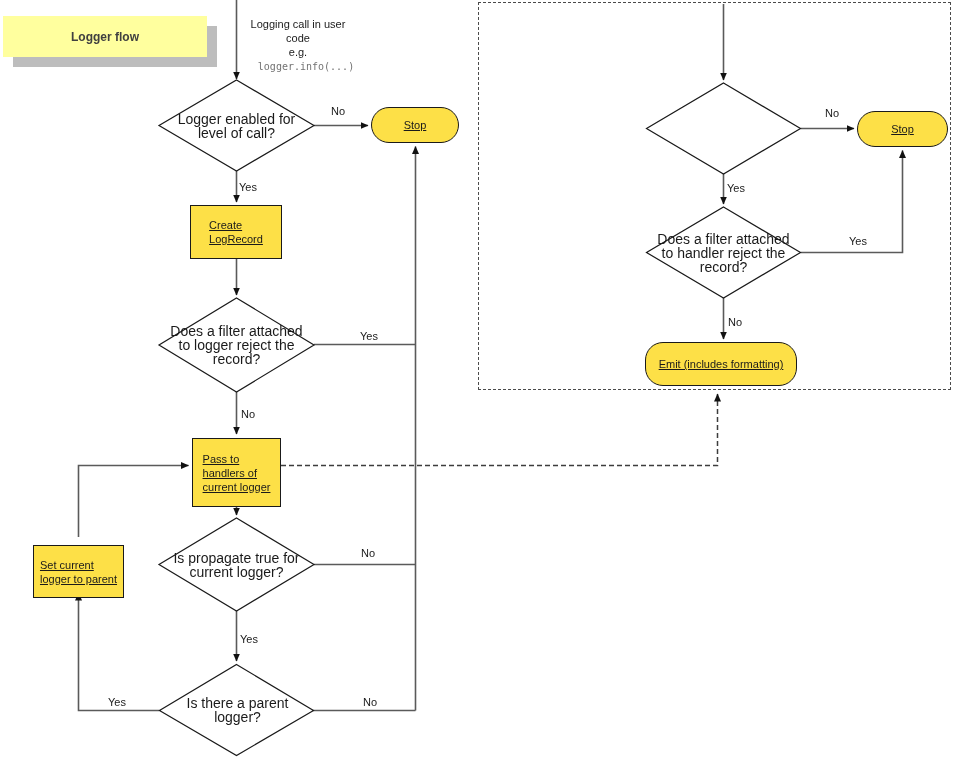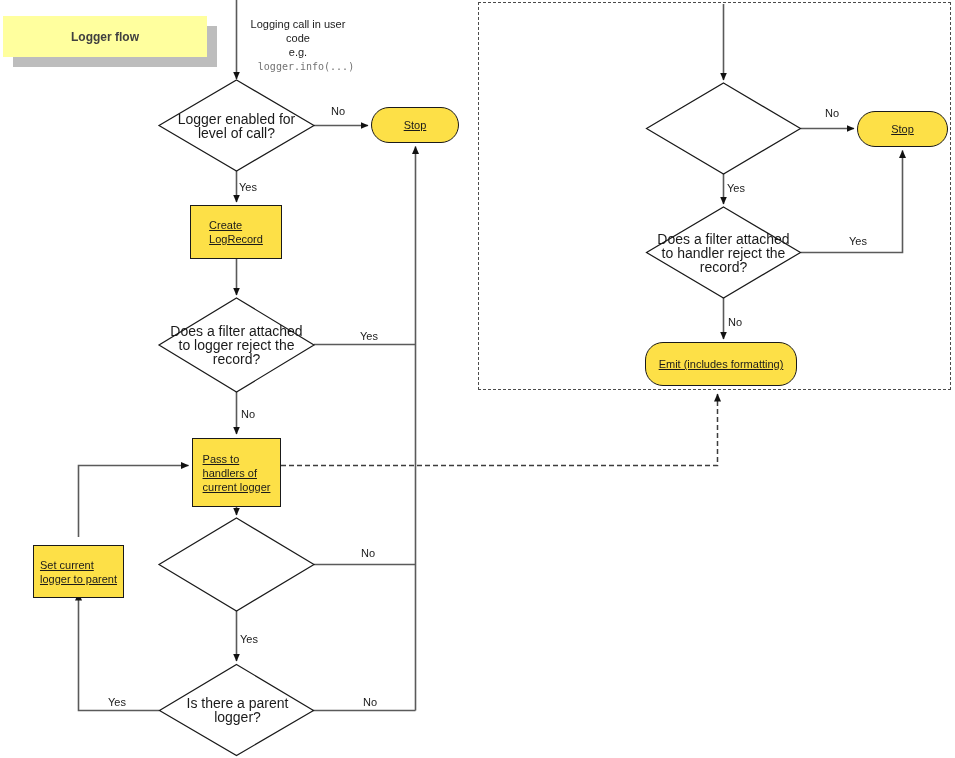--- a/index.html
+++ b/index.html
@@ -119,20 +119,22 @@
   </div>
   <div class="node stadium" style="left:645px;top:342px;width:152px;height:44px;">
     <span>Emit (includes formatting)</span>
   </div>
 
   <div class="diamond-label" style="left:159px;top:80px;width:155px;height:91px;">Logger enabled for
 level of call?</div>
   <div class="diamond-label" style="left:159px;top:298px;width:155px;height:94px;">Does a filter attached
 to logger reject the
 record?</div>
+  <div class="diamond-label" style="left:159px;top:518px;width:155px;height:93px;">Is propagate true for
+current logger?</div>
   <div class="diamond-label" style="left:160px;top:665px;width:155px;height:90px;">Is there a parent
 logger?</div>
   <div class="diamond-label" style="left:646px;top:207px;width:155px;height:91px;">Does a filter attached
 to handler reject the
 record?</div>
 
   <div class="lbl" style="left:324px;top:104px;width:28px;">No</div>
   <div class="lbl left" style="left:239px;top:180px;width:32px;">Yes</div>
   <div class="lbl" style="left:353px;top:329px;width:32px;">Yes</div>
   <div class="lbl left" style="left:241px;top:407px;width:30px;">No</div>

